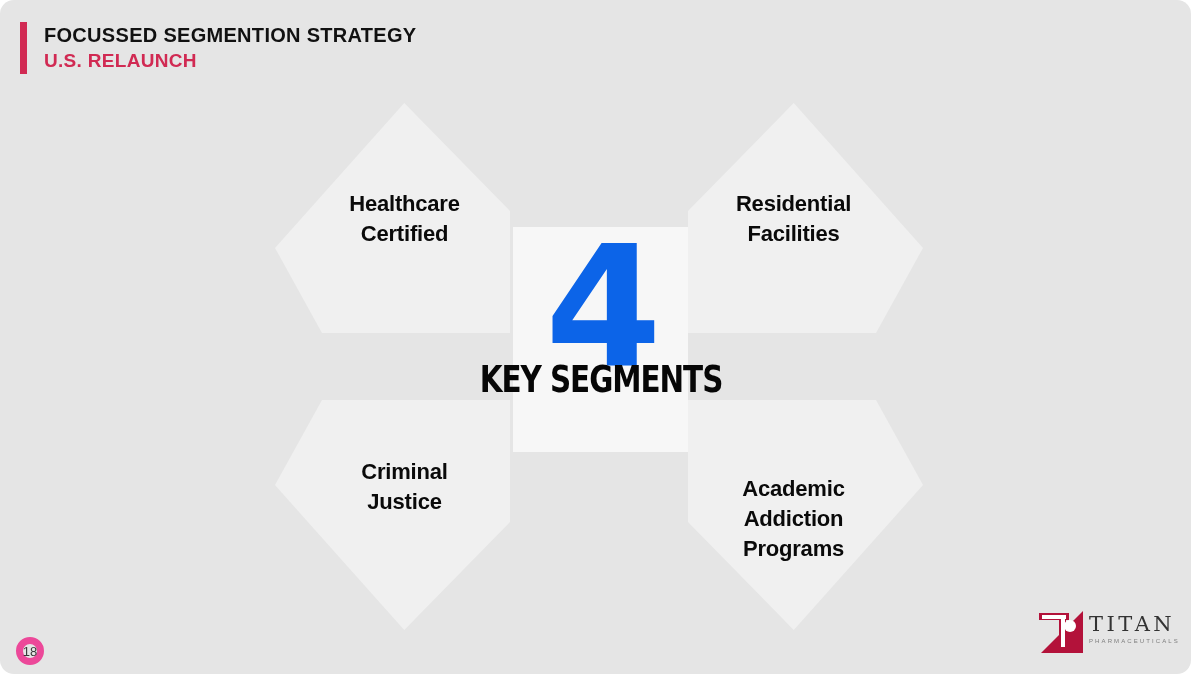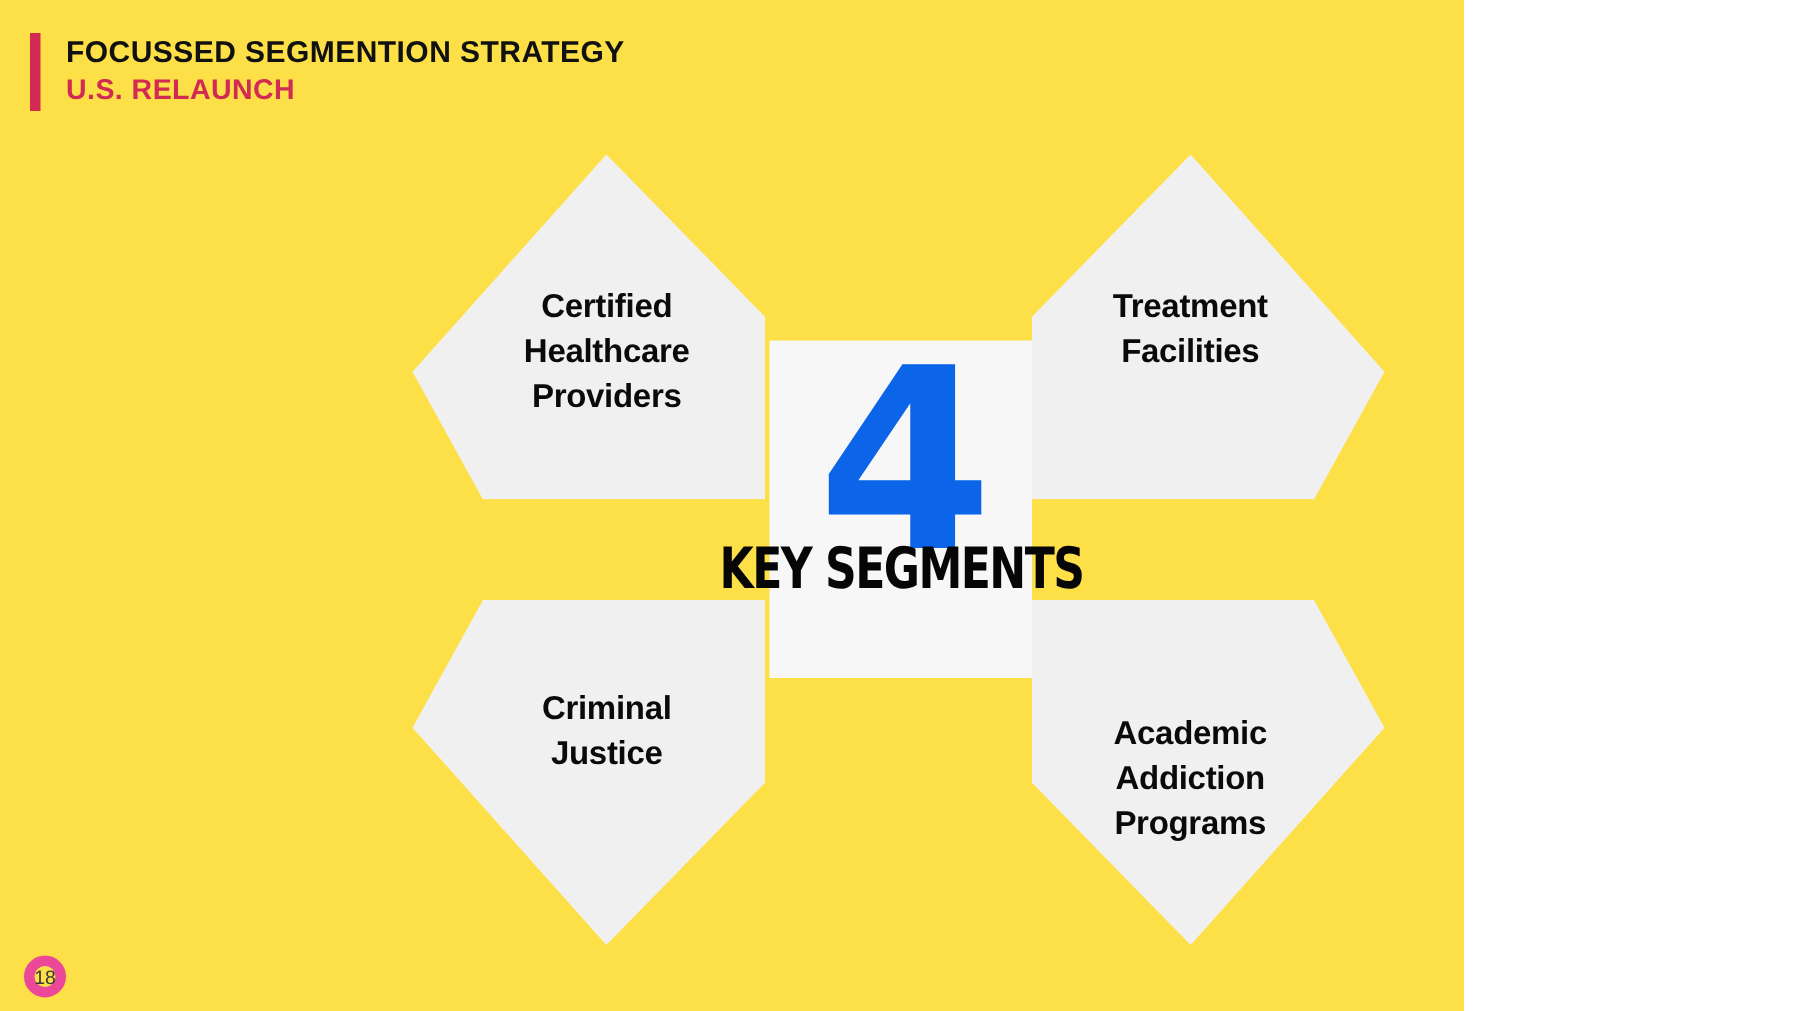--- a/index.html
+++ b/index.html
@@ -5,24 +5,25 @@
   html, body {
     margin: 0;
     padding: 0;
     background: #ffffff;
   }
   body {
     font-family: "Liberation Sans", sans-serif;
   }
   .slide {
     position: relative;
-    width: 976px;
+    width: 1191px;
     height: 674px;
-    background: #fde047;
+    background: #e5e5e5;
     overflow: hidden;
+    border-radius: 14px;
   }
 
   
   .header {
     position: absolute;
     left: 20px;
     top: 22px;
     display: flex;
     align-items: stretch;
   }
@@ -227,29 +228,28 @@
     <div class="title-block">
       <div class="title-main">FOCUSSED SEGMENTION STRATEGY</div>
       <div class="title-sub">U.S. RELAUNCH</div>
     </div>
   </div>
 
   <div class="diagram">
 
     <div class="seg seg-tl">
       <div class="seg-label">
+        <div>Healthcare</div>
         <div>Certified</div>
-        <div>Healthcare</div>
-        <div>Providers</div>
       </div>
     </div>
 
     <div class="seg seg-tr">
       <div class="seg-label">
-        <div>Treatment</div>
+        <div>Residential</div>
         <div>Facilities</div>
       </div>
     </div>
 
     <div class="seg seg-bl">
       <div class="seg-label">
         <div>Criminal</div>
         <div>Justice</div>
       </div>
     </div>

